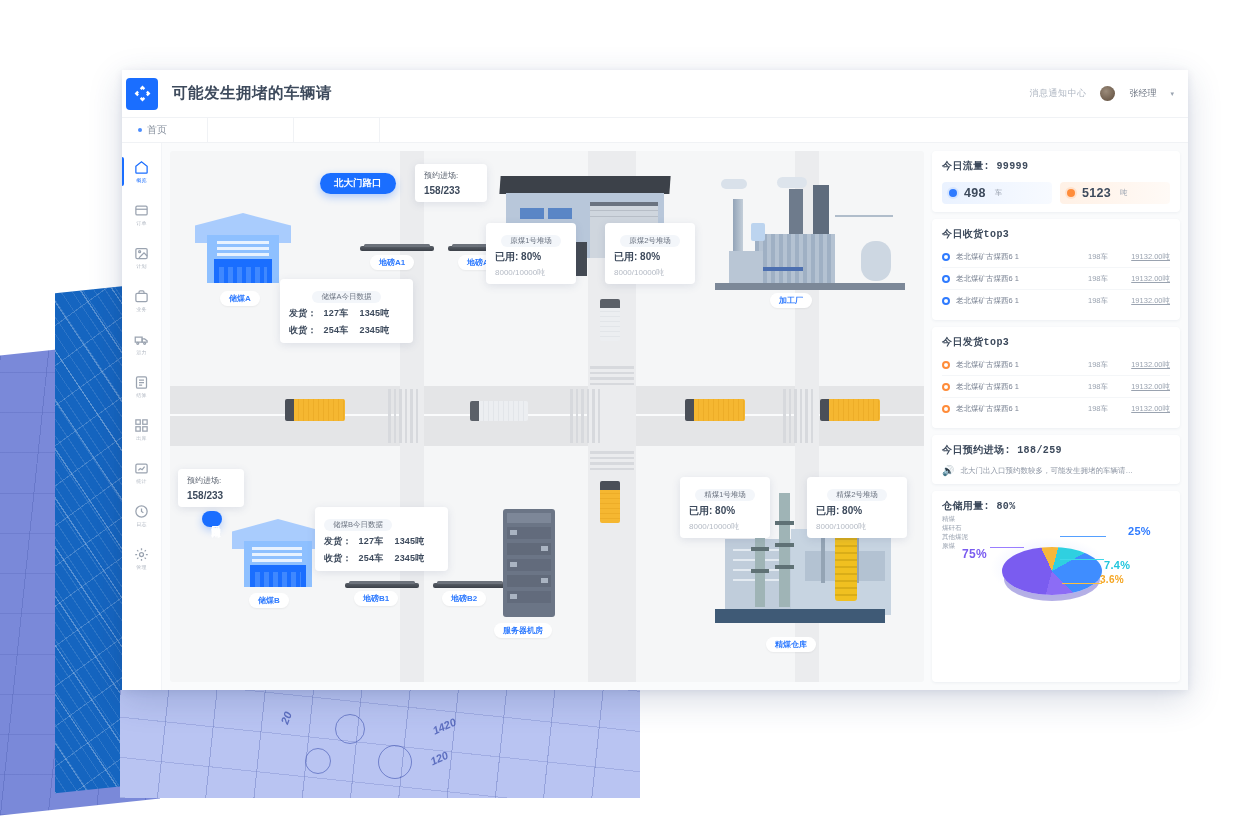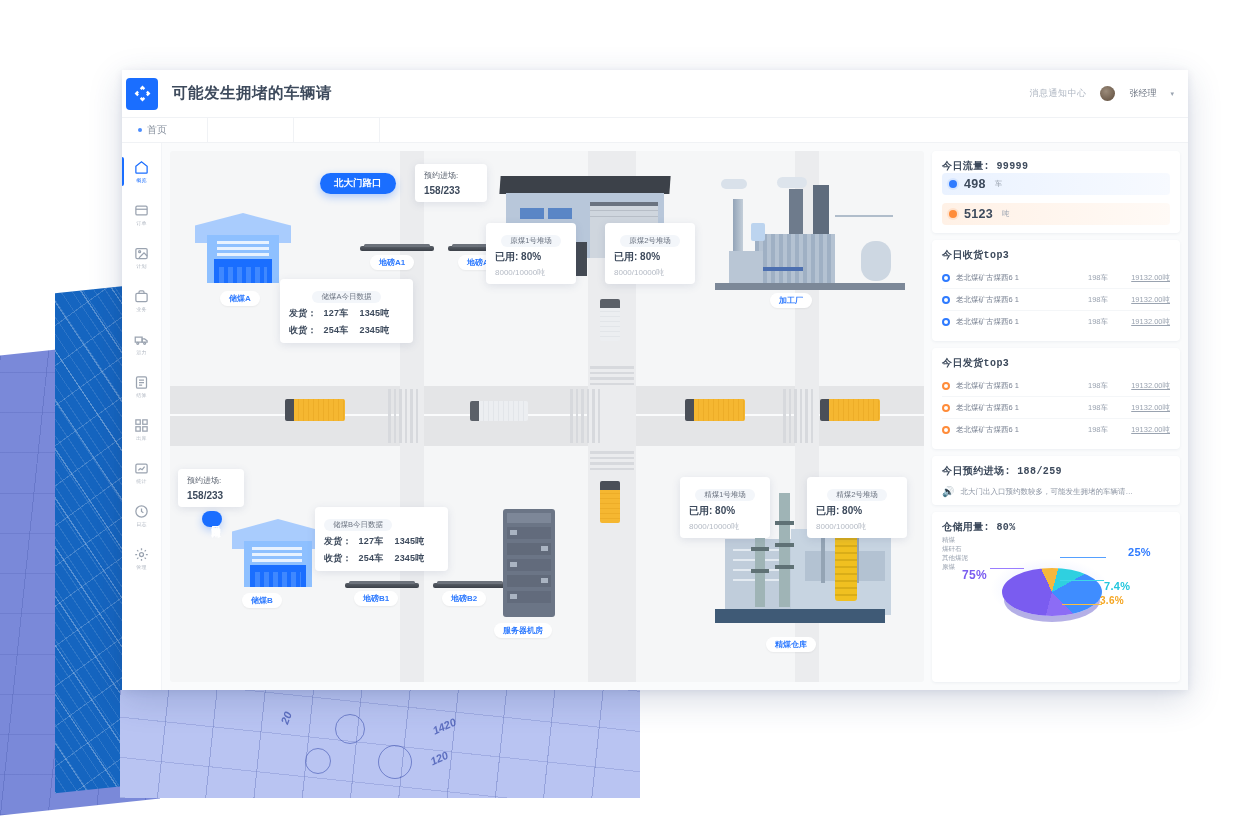--- a/index.html
+++ b/index.html
@@ -77,21 +77,21 @@
   .content{ position:absolute; left:40px; top:73px; right:0; bottom:0; background:#fafbfc;
             padding:8px; display:flex; gap:8px; }
   .map{ position:relative; flex:1; background:#f5f6f7; border-radius:3px; overflow:hidden; }
   .side{ width:248px; display:flex; flex-direction:column; gap:7px; }
 
   
   .card{ background:#fff; border-radius:4px; padding:8px 10px;
          box-shadow:0 1px 3px rgba(60,80,120,.07); }
   .card-t{ text-align:left; font-size:10px; font-weight:700; color:#3d4a5c;
            letter-spacing:.4px;font-family:Liberation Mono, monospace; }
-  .stat-row{ display:flex; gap:8px;flex-direction:column; }
+  .stat-row{ display:flex; margin-top:9px; gap:8px; }
   .stat{ flex:1; display:flex; align-items:center; gap:7px; border-radius:4px;
          padding:4px 7px; }
   .stat.blue{ background:linear-gradient(90deg,#eaf2ff,#f7faff); }
   .stat.orange{ background:linear-gradient(90deg,#fff1e6,#fffaf6); }
   .dot{ width:8px; height:8px; border-radius:50%; flex:none; }
   .dot.blue{ background:#2f7bff; box-shadow:0 0 0 2px #d7e6ff; }
   .dot.orange{ background:#ff8c3a; box-shadow:0 0 0 2px #ffe2cd; }
   .stat-v{ font-size:12.5px; font-weight:700; color:#3d4a5c; letter-spacing:.3px; }
   .stat-u{ font-size:7.5px; color:#9aa3b0; margin-left:2px; font-weight:400; }
 
@@ -482,21 +482,21 @@
 
         <div class="bld" style="left:62px;top:368px;width:92px;height:68px;">
           <div style="position:absolute;left:0;top:0;width:92px;height:30px;background:#a9ccfd;clip-path:polygon(50% 0,100% 42%,100% 100%,0 100%,0 42%);"></div>
           <div style="position:absolute;left:12px;top:22px;width:68px;height:46px;background:#8ec0ff;"></div>
           <div style="position:absolute;left:20px;top:28px;width:50px;height:2.5px;background:#e8f2ff;"></div>
           <div style="position:absolute;left:20px;top:34px;width:50px;height:2.5px;background:#e8f2ff;"></div>
           <div style="position:absolute;left:20px;top:40px;width:50px;height:2.5px;background:#e8f2ff;"></div>
           <div style="position:absolute;left:18px;top:46px;width:56px;height:22px;background:#1a6eff;"></div>
           <div style="position:absolute;left:23px;top:53px;width:46px;height:15px;background:repeating-linear-gradient(90deg,#3f88ff 0 5px,#1a6eff 5px 9px);"></div>
         </div>
-        <div class="pill" style="left:72px;top:442px;text-align:center;">储煤B</div>
+        <div class="pill" style="left:79px;top:442px;text-align:center;">储煤B</div>
 
         <div class="tip" style="left:145px;top:356px;width:133px;">
           <div style=""><span class="cap">储煤B今日数据</span></div>
           <div class="rowv">
             <span>发货：</span><b>127车</b><b>1345吨</b>
           </div>
           <div class="rowv">
             <span>收货：</span><b>254车</b><b>2345吨</b>
           </div>
         </div>

